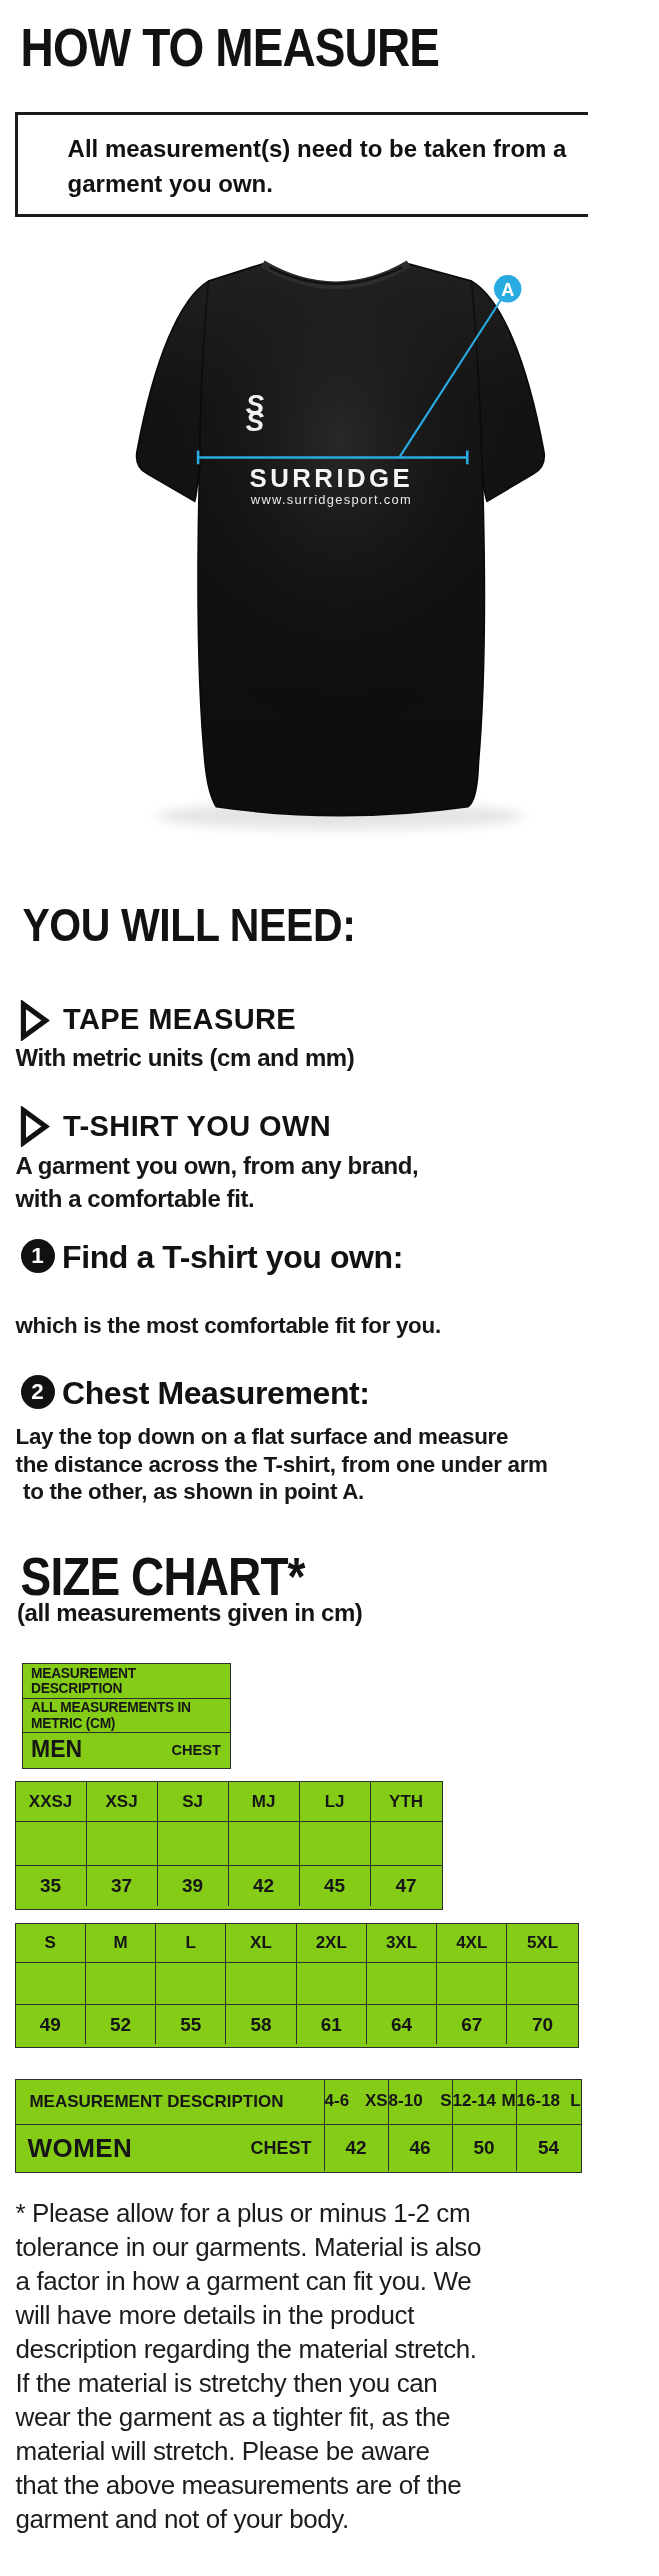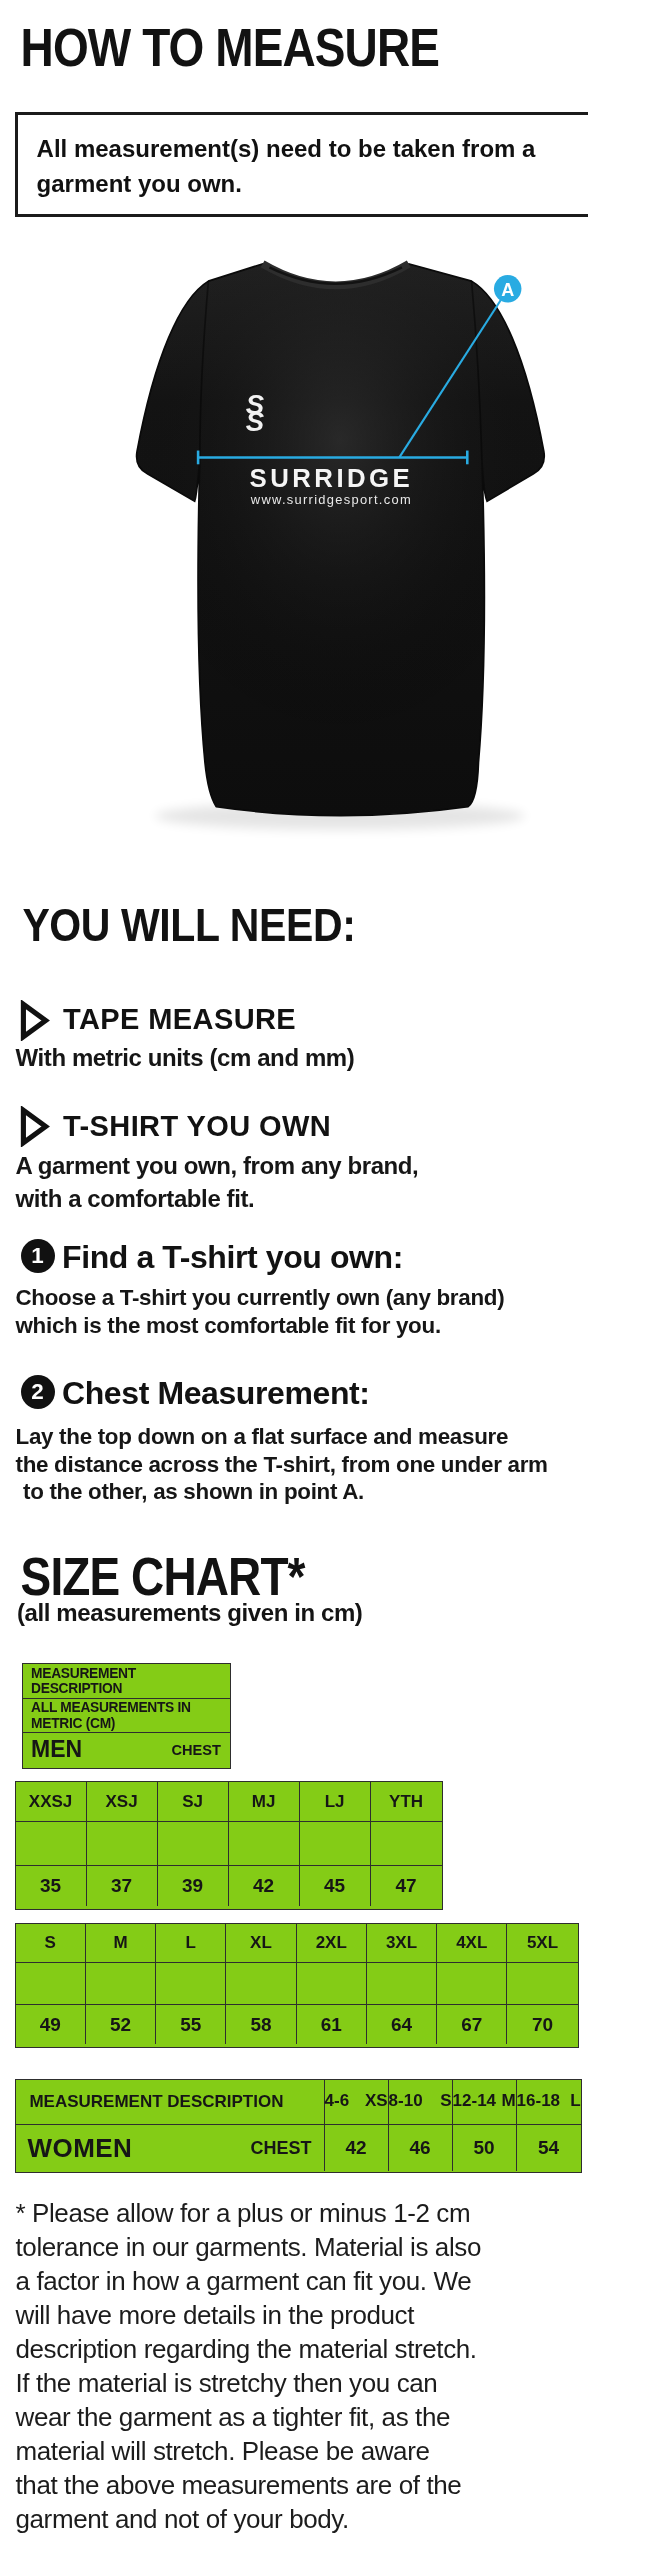--- a/index.html
+++ b/index.html
@@ -13,21 +13,21 @@
   .h2 {
     position:absolute; font-weight:bold; letter-spacing:-0.4px;
     font-size:41px; transform:scaleY(1.12); transform-origin:top left; color:#121212;
   }
 
   
   .notice {
     position:absolute; left:14.6px; top:112px; width:618px; height:105px;
     border:3.4px solid #1b1b1b; padding:15.5px 17px 0 19px;
   }
-  .notice div { font-size:24px; font-weight:bold; line-height:35px; color:#111; }
+  .notice div { font-size:24px; font-weight:bold; line-height:35px; color:#111;margin-left:31px; }
 
   
   .item-title { position:absolute; font-size:29px; font-weight:bold; letter-spacing:0.4px; color:#121212; }
   .item-desc  { position:absolute; font-size:24px; font-weight:bold; letter-spacing:-0.4px; color:#161616; line-height:33px; }
   .tri-icon { position:absolute; width:31px; height:41px; }
 
   
   .step-num {
     position:absolute; width:34px; height:34px; border-radius:50%;
     background:#111; color:#fff; font-size:22.4px; font-weight:bold;
@@ -150,21 +150,20 @@
 
   <svg class="tri-icon" style="left:19px; top:1106px;" viewBox="0 0 36 48">
     <polygon points="5,5 5,43 31,24" fill="none" stroke="#111" stroke-width="6" stroke-linejoin="miter"></polygon>
   </svg>
   <div class="item-title" style="left:63px; top:1110px;">T-SHIRT YOU OWN</div>
   <div class="item-desc" style="left:15.5px; top:1149px;">A garment you own, from any brand,</div>
   <div class="item-desc" style="left:15.5px; top:1182px;">with a comfortable fit.</div>
 
   <div class="step-num" style="left:20.6px; top:1239px;">1</div>
   <div class="step-title" style="left:62px; top:1239px;">Find a T-shirt you own:</div>
-  <div class="step-body" style="left:15.5px; top:1284px;">Choose a T-shirt you currently own (any brand)</div>
   <div class="step-body" style="left:15.5px; top:1312px;">which is the most comfortable fit for you.</div>
 
   <div class="step-num" style="left:20.6px; top:1375px;">2</div>
   <div class="step-title" style="left:62px; top:1375px;">Chest Measurement:</div>
   <div class="step-body" style="left:15.5px; top:1451px;">the distance across the T-shirt, from one under arm</div>
   <div class="step-body" style="left:15.5px; top:1423px;">Lay the top down on a flat surface and measure</div>
   <div class="step-body" style="left:23px; top:1478px;">to the other, as shown in point A.</div>
 
   <div class="h1" style="left:20.6px; top:1546px;">SIZE CHART*</div>
   <div class="subheading" style="left:17px; top:1599px;">(all measurements given in cm)</div>

